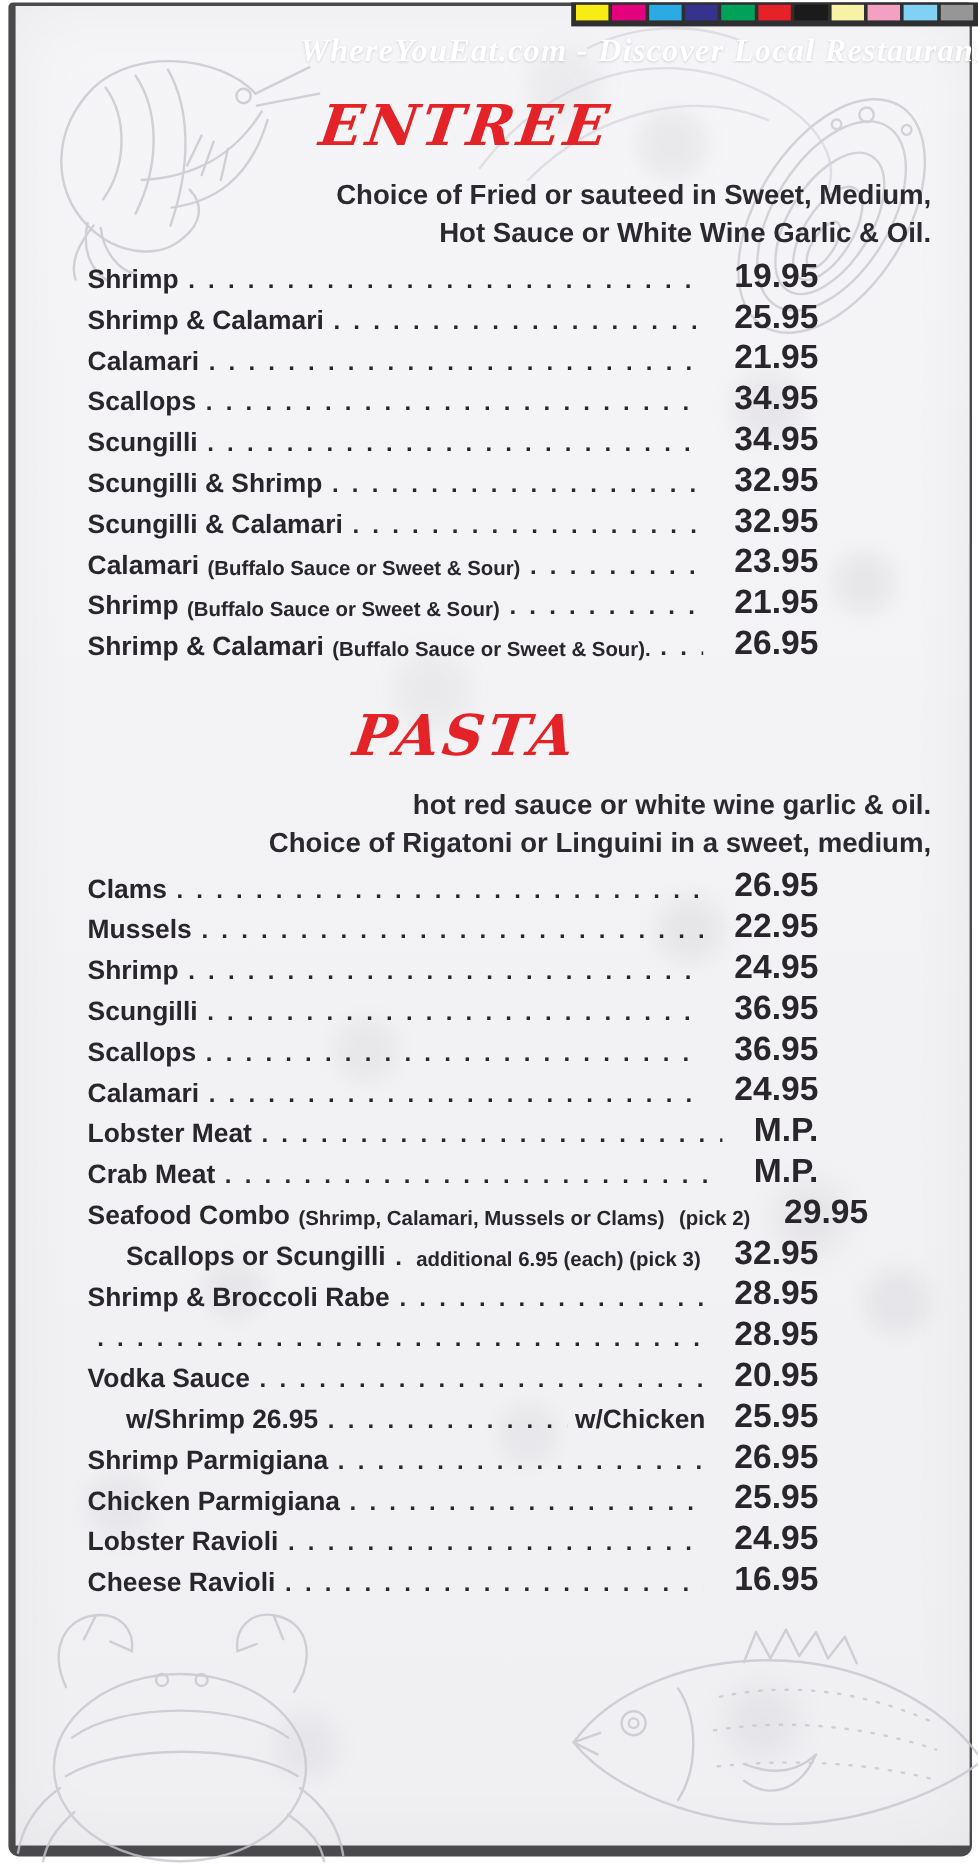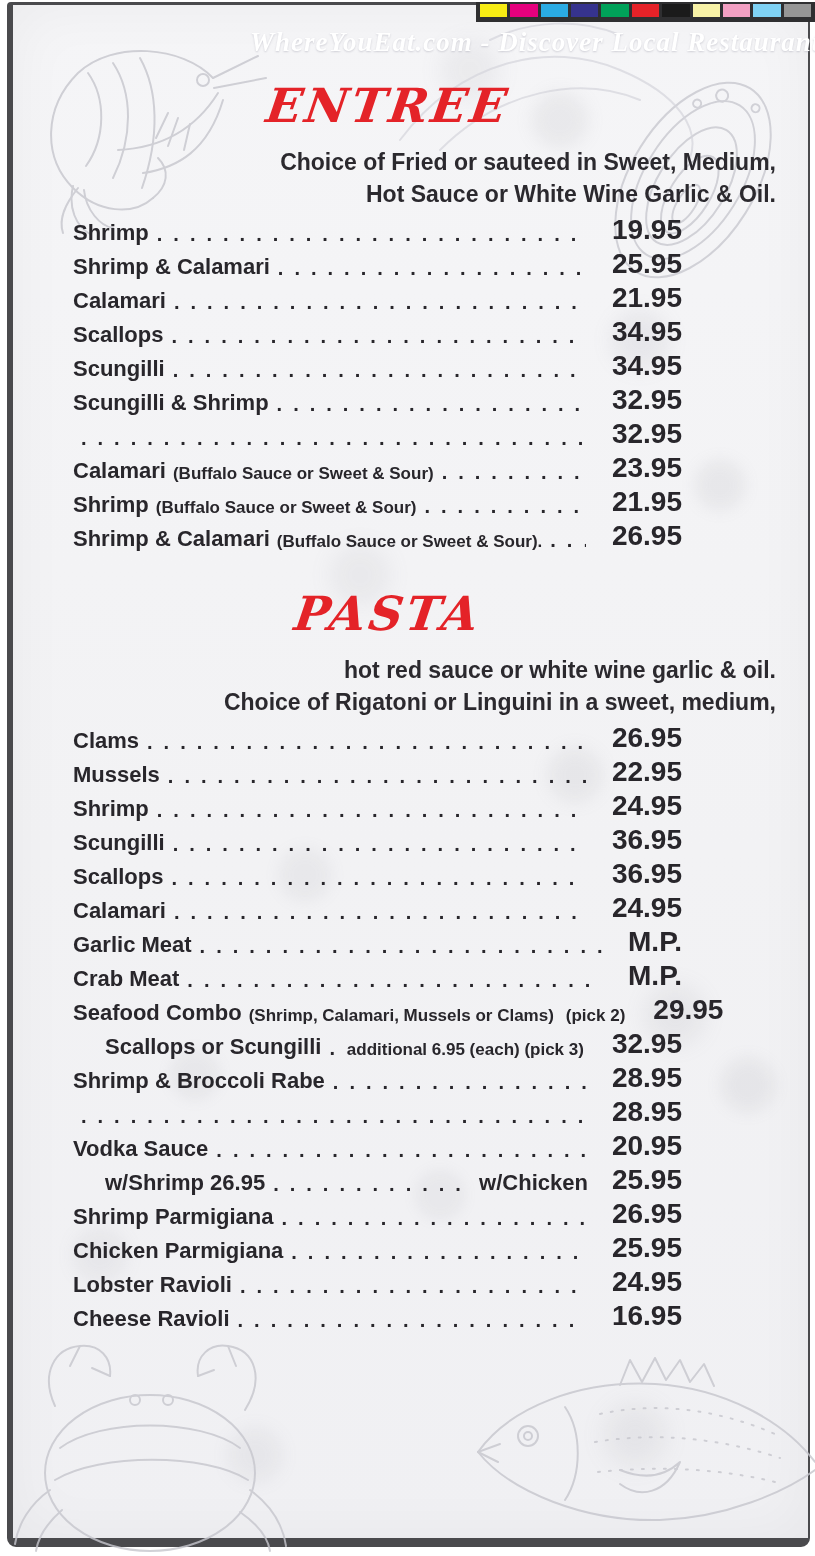--- a/index.html
+++ b/index.html
@@ -208,20 +208,21 @@
           <span class="nm">Scungilli</span>
           <span class="leader">..........................................................................................</span>
           <span class="pr">34.95</span>
         </div>
         <div class="row">
           <span class="nm">Scungilli &amp; Shrimp</span>
           <span class="leader">..........................................................................................</span>
           <span class="pr">32.95</span>
         </div>
         <div class="row">
+          <span class="nm">Scungilli &amp; Calamari</span>
           <span class="leader">..........................................................................................</span>
           <span class="pr">32.95</span>
         </div>
         <div class="row">
           <span class="nm">Calamari</span>
           <span class="dt">(Buffalo Sauce or Sweet &amp; Sour)</span>
           <span class="leader">..........................................................................................</span>
           <span class="pr">23.95</span>
         </div>
         <div class="row">
@@ -270,21 +271,21 @@
           <span class="nm">Scallops</span>
           <span class="leader">..........................................................................................</span>
           <span class="pr">36.95</span>
         </div>
         <div class="row">
           <span class="nm">Calamari</span>
           <span class="leader">..........................................................................................</span>
           <span class="pr">24.95</span>
         </div>
         <div class="row">
-          <span class="nm">Garlic Meat</span>
+          <span class="nm">Lobster Meat</span>
           <span class="leader">..........................................................................................</span>
           <span class="pr">M.P.</span>
         </div>
         <div class="row">
           <span class="nm">Crab Meat</span>
           <span class="leader">..........................................................................................</span>
           <span class="pr">M.P.</span>
         </div>
         <div class="row">
           <span class="nm">Seafood Combo</span>

